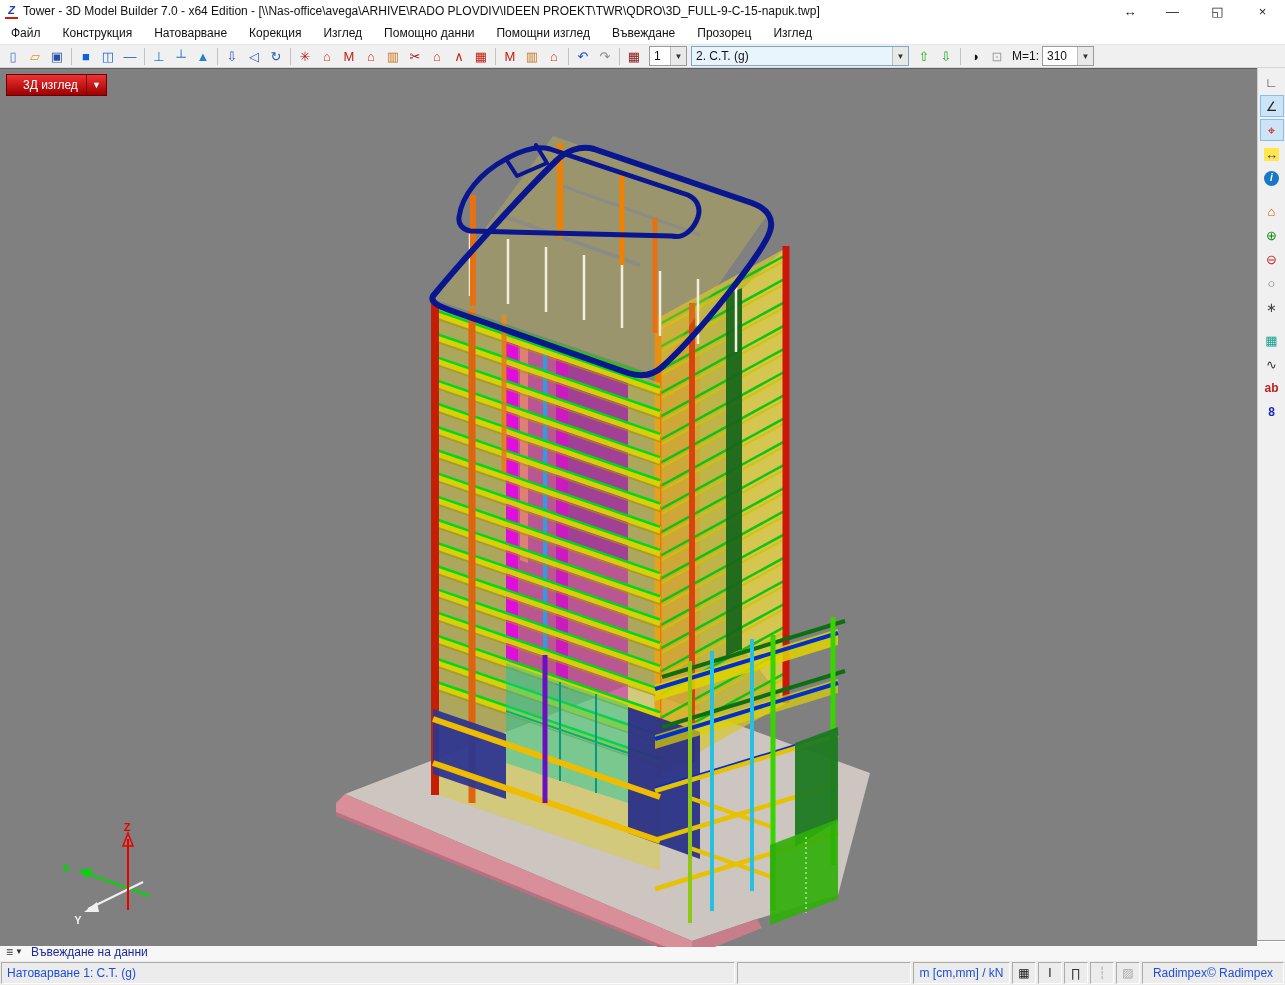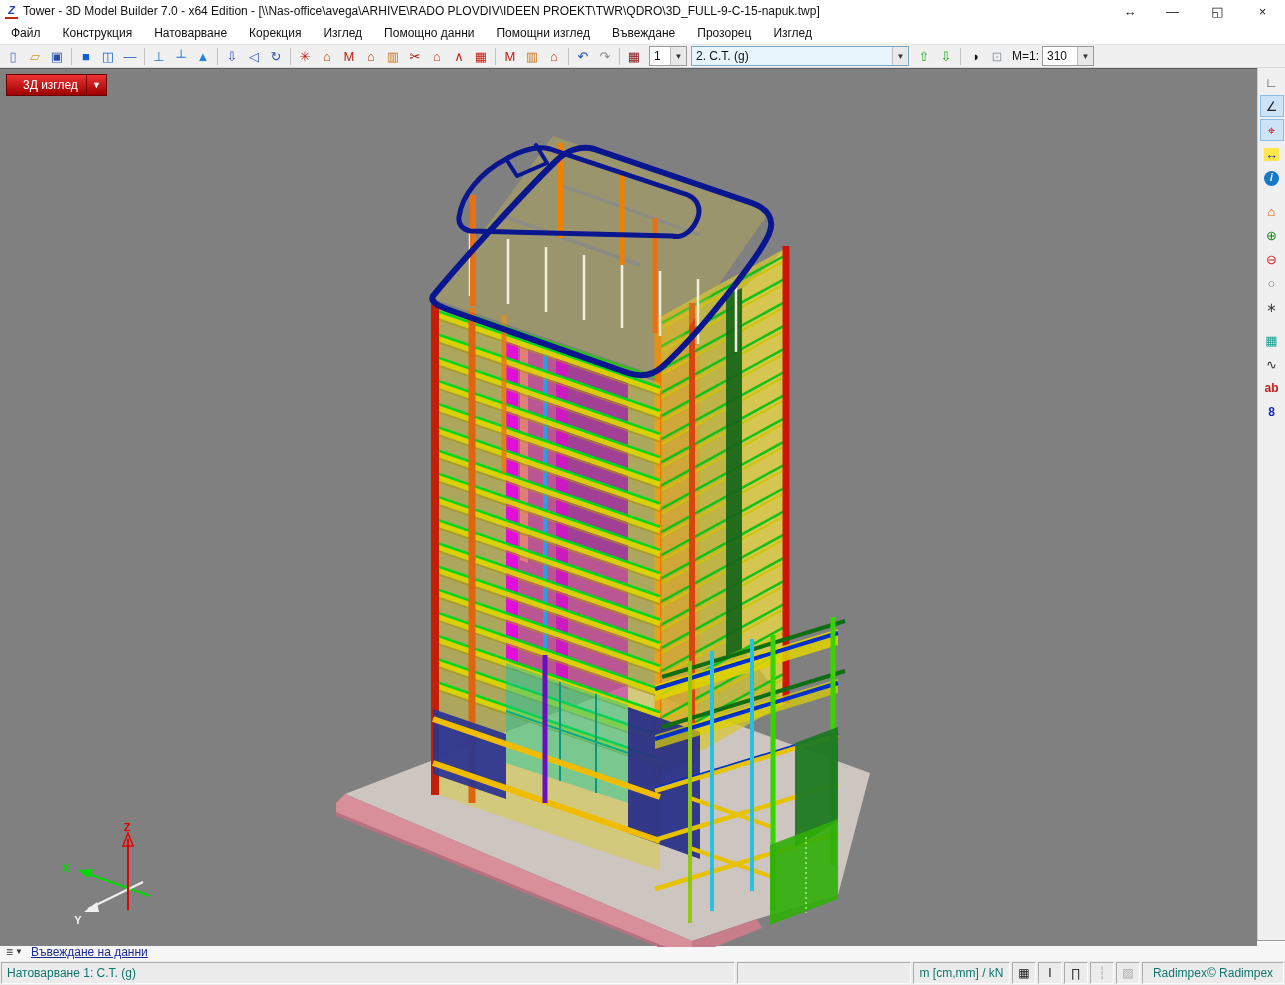--- a/index.html
+++ b/index.html
@@ -54,24 +54,24 @@
   [data-name="info-button"] .glyph{background:#1878c8;color:#fff;border-radius:50%;width:15px;height:15px;
           display:flex;align-items:center;justify-content:center;font-size:10px;font-weight:bold;font-style:italic;}
   [data-name="measure-button"] .glyph{background:#ffe64a;padding:0 1px;}
   .sb-small{font-size:12px;font-weight:bold;}
 
   
   .status1{height:19px;background:#f7f7f7;border-top:1px solid #ffffff;box-shadow:0 -1px 0 #9a9a9a;
            display:flex;align-items:center;font-size:12px;flex:none;}
   .cmd-icon{display:flex;align-items:center;margin:0 8px 0 6px;color:#333;font-size:12px;}
   .cmd-icon .dd{font-size:8px;margin-left:2px;color:#333;}
-  .status1 .input-text{color:#1a2a9a;text-decoration:underline;}
+  .status1 .input-text{color:#1a2a9a;}
   .status2{height:22px;background:#ececec;display:flex;align-items:stretch;padding:1px;gap:2px;font-size:12px;flex:none;}
   .panel{border:1px solid #ababab;border-bottom-color:#fdfdfd;border-right-color:#fdfdfd;background:#ececec;
-         display:flex;align-items:center;padding:3px 5px;color:#0f766e;box-sizing:border-box;white-space:nowrap;overflow:hidden;}
+         display:flex;align-items:center;padding:3px 5px;color:#1d4ed8;box-sizing:border-box;white-space:nowrap;overflow:hidden;}
   .p-load{width:734px;}
   .p-empty1{width:174px;}
   .p-units{width:97px;justify-content:center;}
   .p-copy{flex:1;justify-content:center;}
   .st-btn{width:24px;justify-content:center;font-size:12px;padding:0;}
   .st-btn.dis{color:#a8a8a8;}
 
   svg text{font-family:"Liberation Sans",sans-serif;}
 </style>
 </head>

